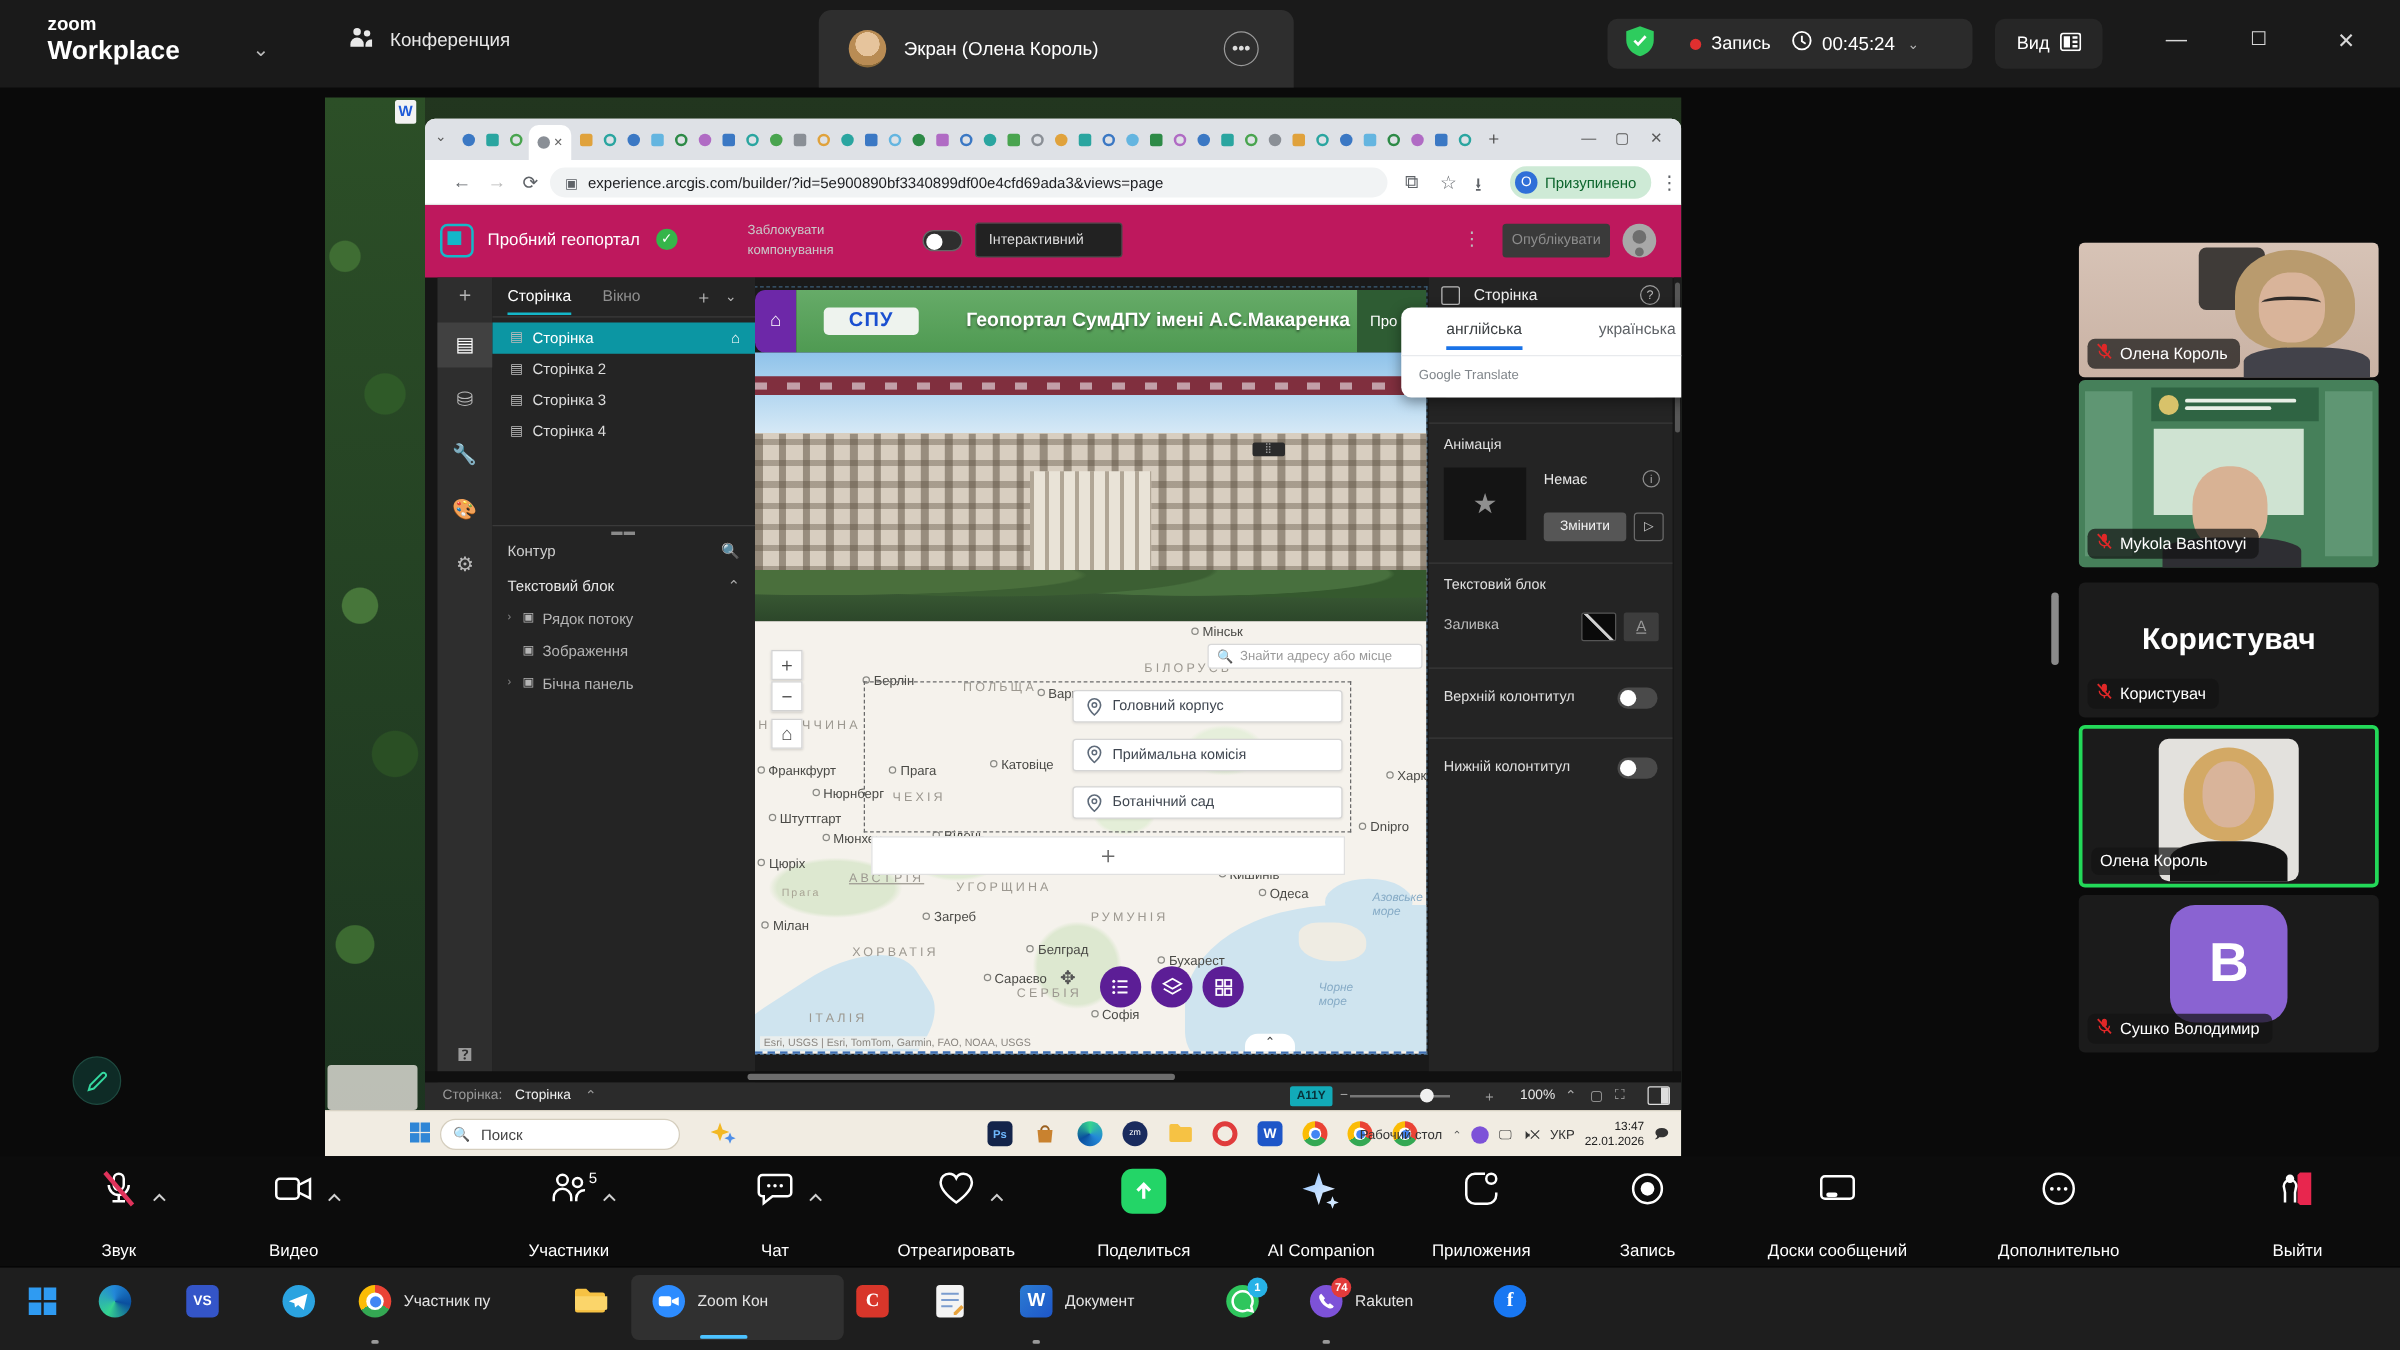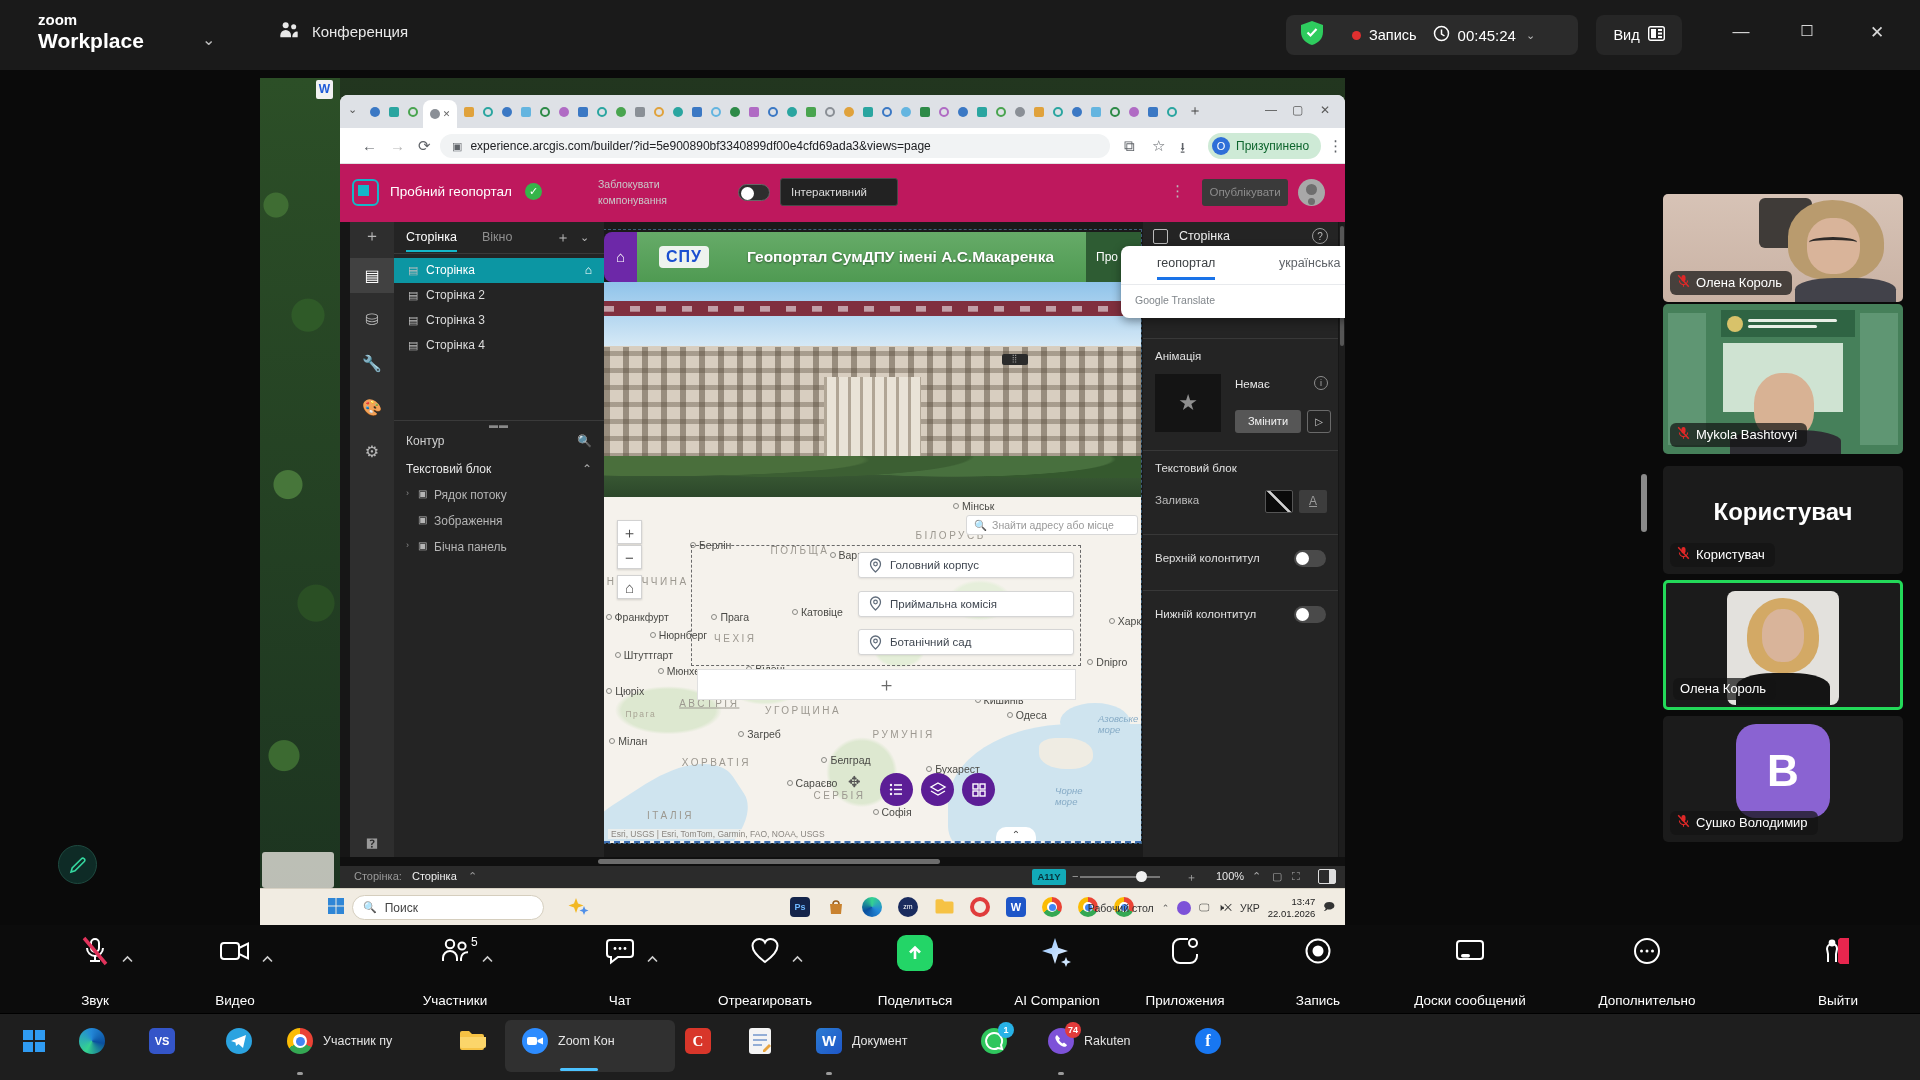--- a/index.html
+++ b/index.html
@@ -80,21 +80,21 @@
 .prow .home{position:absolute;right:12px;color:#fff;font-size:12px}
 #lp-divider{position:absolute;left:0;top:198px;width:210px;height:10px;border-top:1px solid #3a3a3a;text-align:center;color:#8a8a8a;font-size:9px;line-height:8px;letter-spacing:1px}
 .orow{position:absolute;left:0;width:210px;color:#cfcfcf;font-size:12px}
 .orow .rt{position:absolute;right:12px;color:#aaa}
 
 #eb-canvas{position:absolute;left:264px;top:58px;width:539px;height:635px;background:#1a1a1a;overflow:hidden}
 #page{position:absolute;left:0;top:8px;width:537px;height:613px;outline:1px dashed #3d5f7a}
 #gp-header{position:absolute;left:0;top:2px;width:537px;height:50px}
 #gp-home{position:absolute;left:0;top:0;width:33px;height:50px;background:#6d28a8;border-radius:8px 0 0 8px;color:#fff;text-align:center;line-height:50px;font-size:15px}
 #gp-bar{position:absolute;left:33px;top:0;width:449px;height:50px;background:linear-gradient(180deg,#66ab68,#4f9a52);display:flex;align-items:center}
-#gp-logo{margin-left:22px;background:#eef3ee;border-radius:4px;padding:2px 7px;color:#1a4fd0;font-weight:bold;font-size:16px;letter-spacing:1px}
+#gp-logo{margin-left:22px;background:#eef3ee;border-radius:4px;padding:2px 20px;color:#1a4fd0;font-weight:bold;font-size:16px;letter-spacing:1px}
 #gp-title{color:#fff;font-weight:bold;font-size:15.5px;margin-left:38px;text-shadow:0 1px 2px rgba(0,0,0,.45)}
 #gp-nav{position:absolute;left:482px;top:0;width:55px;height:50px;background:#2e5c33;color:#fff;font-size:12px;line-height:50px;padding-left:10px;overflow:hidden;white-space:nowrap}
 #gp-photo{position:absolute;left:0;top:52px;width:537px;height:215px;background:linear-gradient(180deg,#8fc3ea 0%,#d6e9f6 30%,#d9cfc0 30%)}
 #gp-photo .banner{position:absolute;left:0;top:9%;width:100%;height:7%;background:#7d2230;opacity:.92;background-image:repeating-linear-gradient(90deg,rgba(255,255,255,.55) 0 10px,transparent 10px 26px);background-size:100% 38%;background-repeat:no-repeat;background-position:0 55%}
 #gp-photo .facade{position:absolute;left:0;top:30%;width:100%;height:52%;background:#d8cec0;background-image:repeating-linear-gradient(90deg,rgba(88,76,60,.5) 0 6px,transparent 6px 19px),repeating-linear-gradient(0deg,rgba(88,76,60,.38) 0 5px,transparent 5px 17px)}
 #gp-photo .entry{position:absolute;left:41%;top:44%;width:18%;height:38%;background:#e9e3d7;background-image:repeating-linear-gradient(90deg,rgba(120,105,85,.5) 0 3px,transparent 3px 12px)}
 #gp-photo .trees{position:absolute;left:0;bottom:0;width:100%;height:19%;background:
  radial-gradient(ellipse at 10% 10%,#4a6f3c 0 30%,transparent 31%),
  radial-gradient(ellipse at 35% 0%,#3c5f33 0 36%,transparent 37%),
  radial-gradient(ellipse at 65% 8%,#48703e 0 32%,transparent 33%),
@@ -230,20 +230,25 @@
     </div>
     <span class="tb-chev" style="left:202px;top:30px">⌄</span>
     <div id="meet-tab">
       <span id="meet-ic"><svg width="22" height="20" viewBox="0 0 32 30" fill="#e8e8e8">
             <circle cx="11" cy="8" r="4.5"></circle>
             <path d="M3 26 v-3 a8 8 0 0 1 16 0 v3 z"></path>
             <circle cx="23" cy="10" r="3.8"></circle>
             <path d="M21 26 v-2 a7 7 0 0 1 8-6.5 v8.5 z"></path>
           </svg></span>
       <span>Конференция</span>
+    </div>
+    <div id="screen-tab">
+      <span class="av"></span>
+      <span class="tt">Экран (Олена Король)</span>
+      <span class="dots">•••</span>
     </div>
     <div id="rec-pill">
       <span id="shield"><svg width="24" height="26" viewBox="0 0 24 26" style="margin-left:14px">
             <path d="M12 1 L23 5 V12 C23 18.5 18.5 23 12 25 C5.5 23 1 18.5 1 12 V5 Z" fill="#2ecc5e"></path>
             <path d="M7.5 12.5 l3 3 l6-6.5" stroke="#fff" stroke-width="2.2" fill="none"></path>
           </svg></span>
       <span class="dot"></span>
       <span class="rl">Запись</span>
       <span id="clock-ic" style="margin-left:16px"><svg width="17" height="17" viewBox="0 0 17 17">
             <circle cx="8.5" cy="8.5" r="7" fill="none" stroke="#fff" stroke-width="1.5"></circle>
@@ -685,21 +690,21 @@
           <span id="zpct">100%</span>
           <span class="st-ic" style="left:912px">⌃</span>
           <span class="st-ic" style="left:932px">▢</span>
           <span class="st-ic" style="left:952px">⛶</span>
           <div id="panel-tgl"></div>
         </div>
       </div>
     </div>
 
     <div id="gt">
-      <span class="t1">геопортал</span>
+      <span class="t1">англійська</span>
       <span class="t2">українська</span>
 
       <div class="sep"></div>
       <span class="brand">Google Translate</span>
     </div>
 
     <div id="itb">
       <span class="itb-ic" style="left:66px"><svg width="20" height="20" viewBox="0 0 20 20">
             <g fill="#2f86d6">
               <rect x="2" y="2" width="7.5" height="7.5"></rect>

